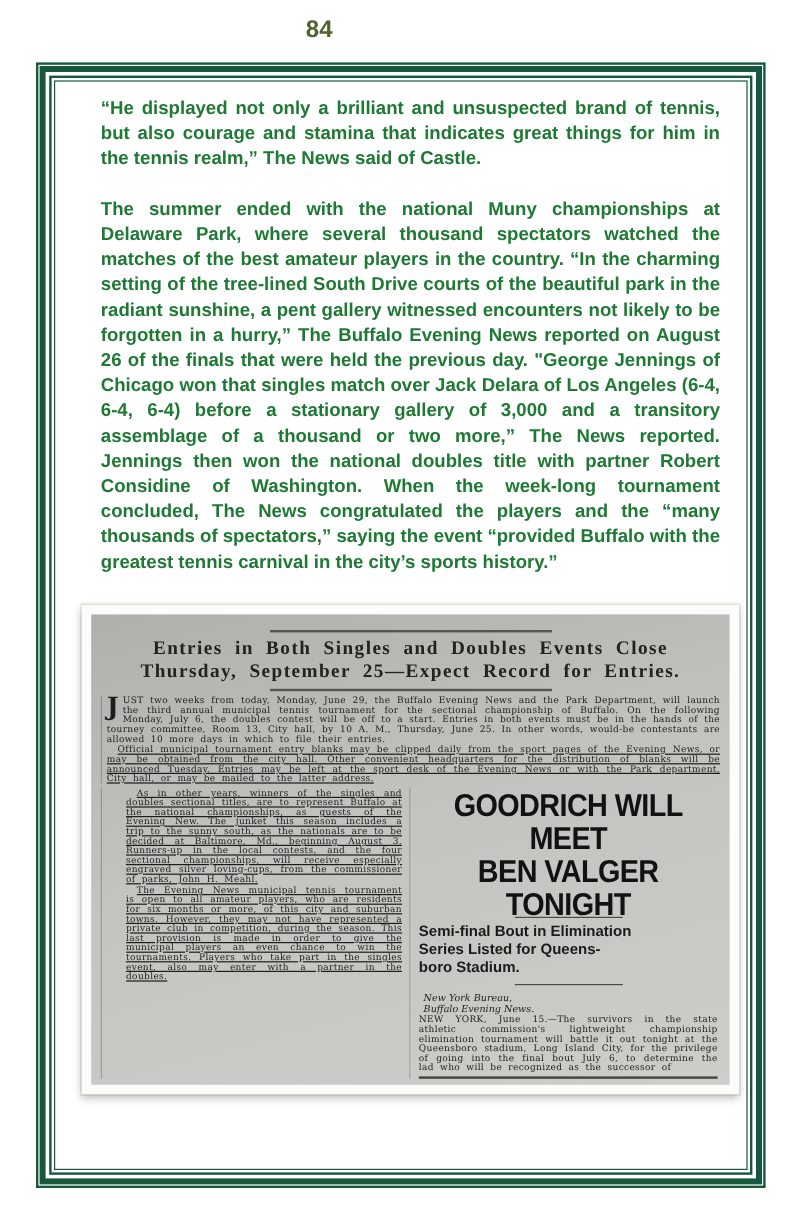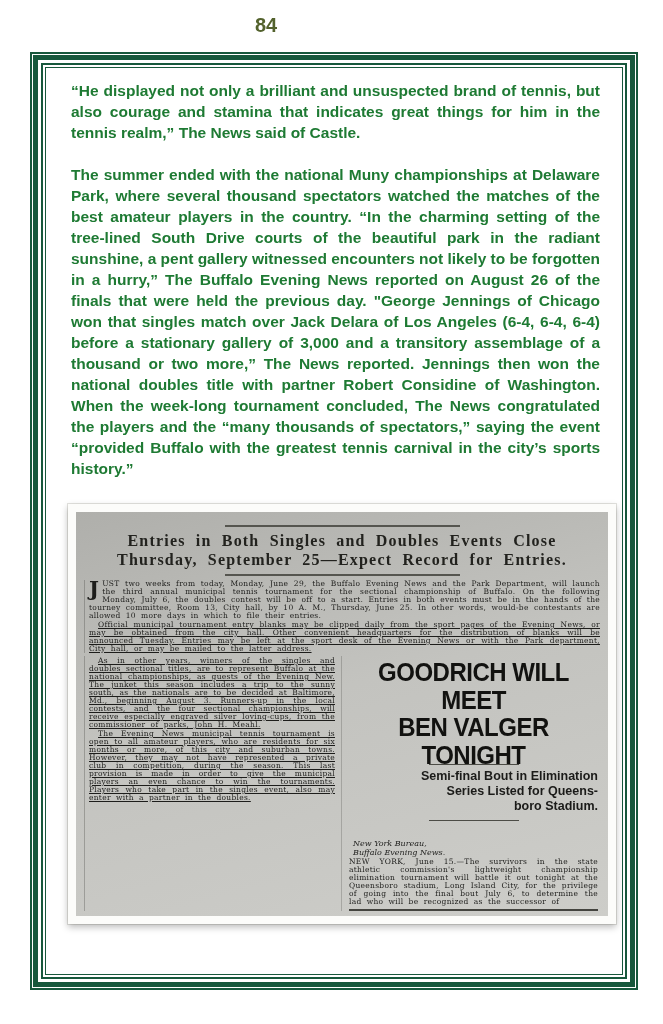--- a/index.html
+++ b/index.html
@@ -28,21 +28,21 @@
   .frame-mid   { border: 2px solid #17583c; height: 100%; box-sizing: border-box; padding: 2px; }
   .frame-inner { border: 1px solid #17583c; height: 100%; box-sizing: border-box;
                  padding: 12px 22px 6px 22px; overflow: hidden;
                  display: flex; flex-direction: column; }
 
   
   .green-para {
     font: bold 15.5px/21px "Liberation Sans", sans-serif;
     color: #1e7a33;
     text-align: justify;
-    margin: 0 0 21px 3px;
+    margin: 0 0 21px 16px;
   }
 
   
   .clipping {
     width: 548px; margin: 4px auto 0; box-sizing: border-box;
     background: #fcfcfa;
     padding: 8px;
     box-shadow: 0 3px 7px rgba(0,0,0,0.28), 0 0 0 1px #e4e4e0;
   }
   .paper {
@@ -74,40 +74,40 @@
   .np-fullwidth { border-left: 1px solid rgba(60,60,55,0.3); padding-left: 4px; margin-top: 4px; }
   .dropcap {
     float: left; font-family: "DejaVu Serif", serif;
     font-size: 21px; line-height: 16px; font-weight: bold;
     padding: 1px 3px 0 0;
   }
   .np-indent { text-indent: 9px; margin-top: 1px; text-decoration: underline; }
   .np-cols { display: flex; margin-top: 3px; }
   .np-col-left {
     flex: 0 0 50%; box-sizing: border-box;
-    padding: 0 6px 0 4px;
+    padding: 0 6px 0 20px;
     border-left: 1px solid rgba(60,60,55,0.3);
     border-right: 1px solid rgba(60,60,55,0.25);
   }
   .np-col-right { flex: 0 0 50%; box-sizing: border-box; padding: 2px 2px 0 7px; }
   .boxing-headline {
     font: 800 24px/25px "Liberation Sans", sans-serif;
     text-align: center; color: #121210;
     transform: scaleY(1.1); transform-origin: center top;
     white-space: pre-line; letter-spacing: -0.5px;
   }
   .boxing-rule { width: 90px; margin: 6px auto 4px auto; border: 0; border-top: 1.5px solid #4c4c46; }
   .boxing-subhead {
     font: bold 12.5px/15px "Liberation Sans", sans-serif;
-    text-align: right; color: #1b1b19; white-space: pre-line;
+    text-align: left; color: #1b1b19; white-space: pre-line;
   }
   .boxing-byline {
     font-family: "DejaVu Serif", serif; font-style: italic;
     font-size: 8px; line-height: 9px; padding-left: 4px;
-    white-space: pre-line; margin-top: 18px;
+    white-space: pre-line; margin-top: 6px;
   }
   .boxing-body { border-bottom: 2px solid #44443f; padding-bottom: 3px; margin-top: 1px; }
 </style>
 </head>
 <body>
 
 <div class="page-number">84</div>
 
 <div class="frame-outer">
   <div class="frame-band">

